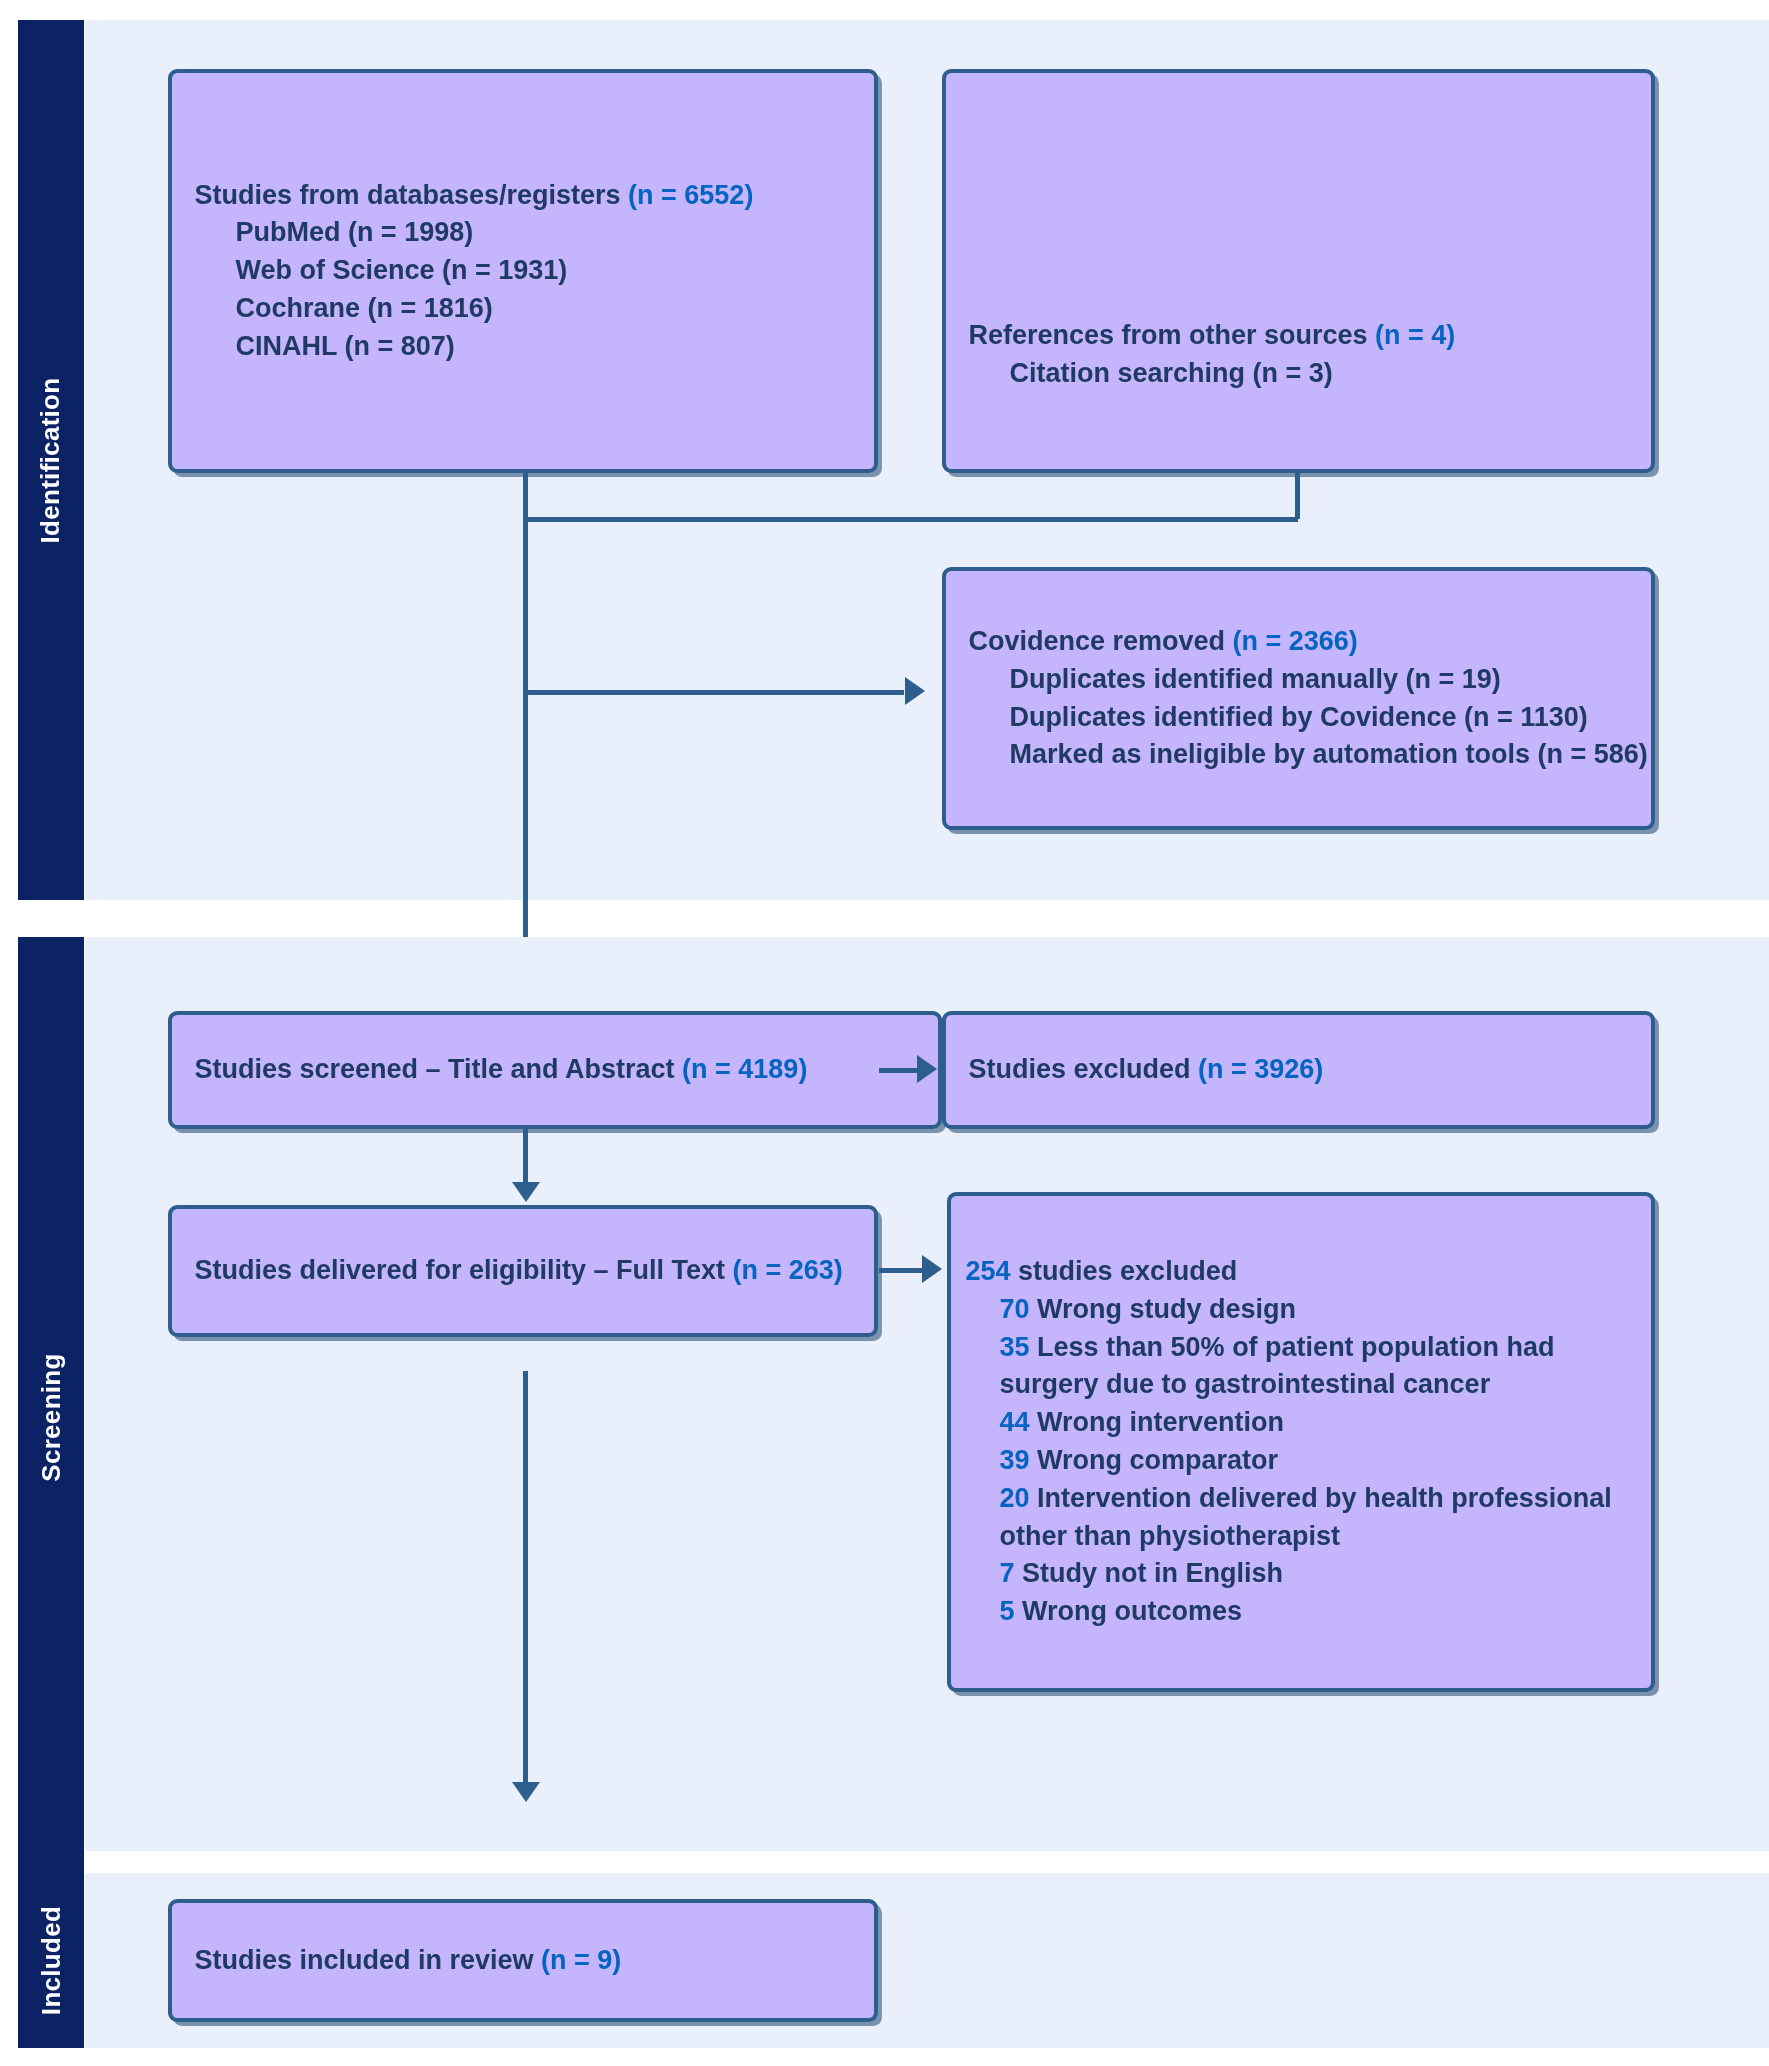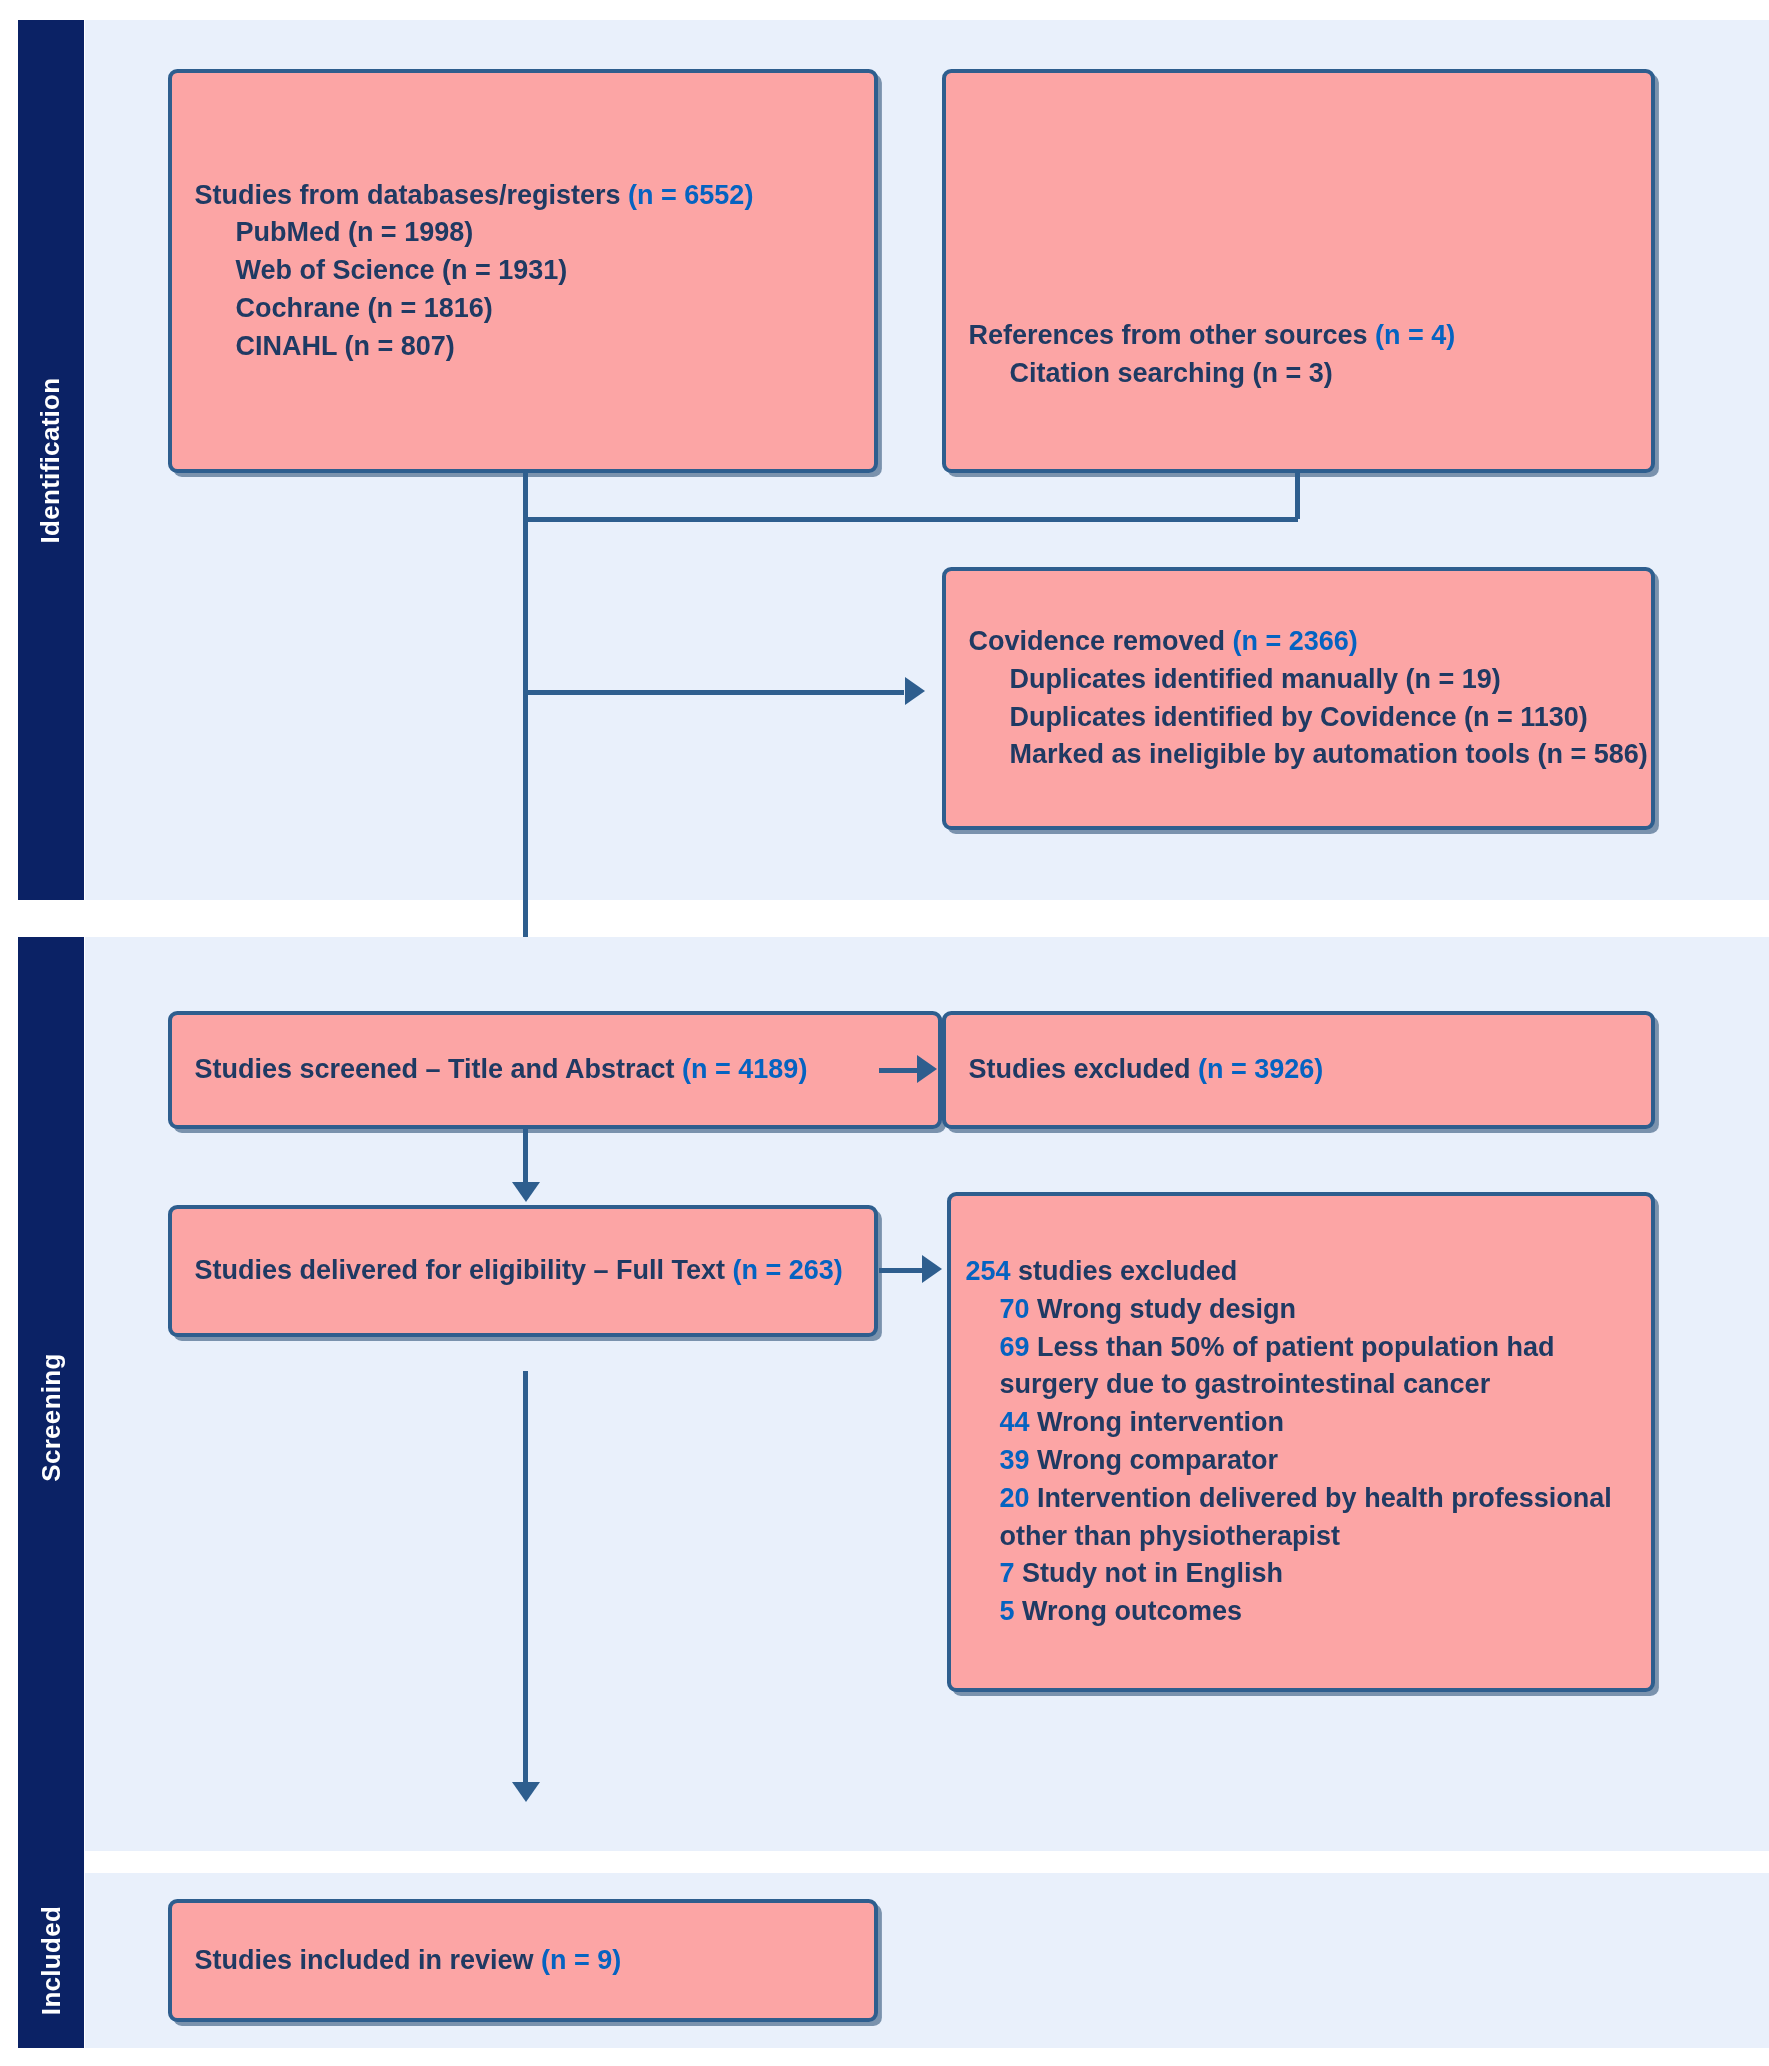--- a/index.html
+++ b/index.html
@@ -35,21 +35,21 @@
     font-size: 26px;
     font-weight: bold;
     letter-spacing: 0.3px;
     white-space: nowrap;
     transform: rotate(-90deg);
   }
 
   
   .box {
     position: absolute;
-    background: #fca5a5;
+    background: #c4b5fd;
     border: 4px solid #2E5E8E;
     border-radius: 9.2px;
     box-sizing: border-box;
     box-shadow: 4.6px 4.6px 0 -0.7px rgba(31,70,110,0.55);
     display: flex;
     flex-direction: column;
     justify-content: center;
   }
   .box-inner {
     padding: 0 22.4px;
@@ -185,21 +185,21 @@
 
   <div class="box" style="left:947px; top:1192px; width:708px; height:500px;">
     <div class="box-inner" style="padding-left:14.5px; padding-right:12px;">
       <div class="line wrap">
         <span class="numlead">254</span><span> studies excluded</span>
       </div>
       <div class="line wrap" style="padding-left:34px;">
         <span class="numlead">70</span><span> Wrong study design</span>
       </div>
       <div class="line wrap" style="padding-left:34px; text-indent:-34px; padding-right:0;">
-        <span style="display:inline-block; width:34px;"></span><span class="numlead">69</span><span> Less than 50% of patient population had surgery due to gastrointestinal cancer</span>
+        <span style="display:inline-block; width:34px;"></span><span class="numlead">35</span><span> Less than 50% of patient population had surgery due to gastrointestinal cancer</span>
       </div>
       <div class="line wrap" style="padding-left:34px;">
         <span class="numlead">44</span><span> Wrong intervention</span>
       </div>
       <div class="line wrap" style="padding-left:34px;">
         <span class="numlead">39</span><span> Wrong comparator</span>
       </div>
       <div class="line wrap" style="padding-left:34px; text-indent:-34px;">
         <span style="display:inline-block; width:34px;"></span><span class="numlead">20</span><span> Intervention delivered by health professional other than physiotherapist</span>
       </div>

